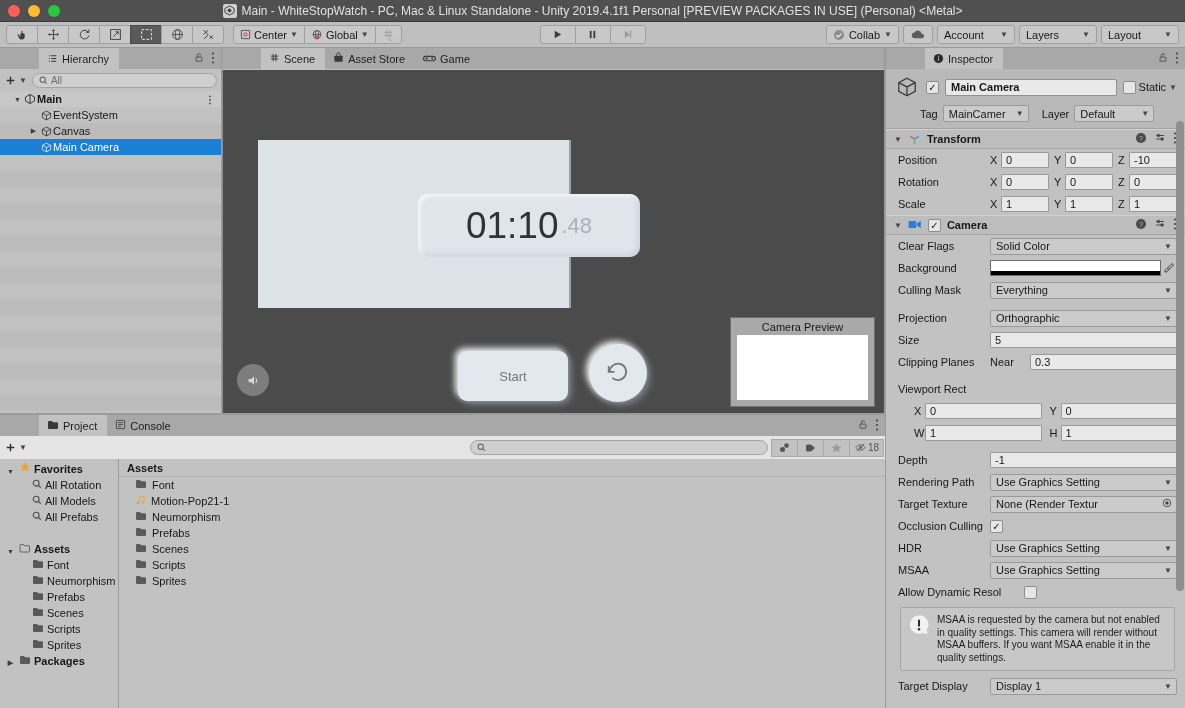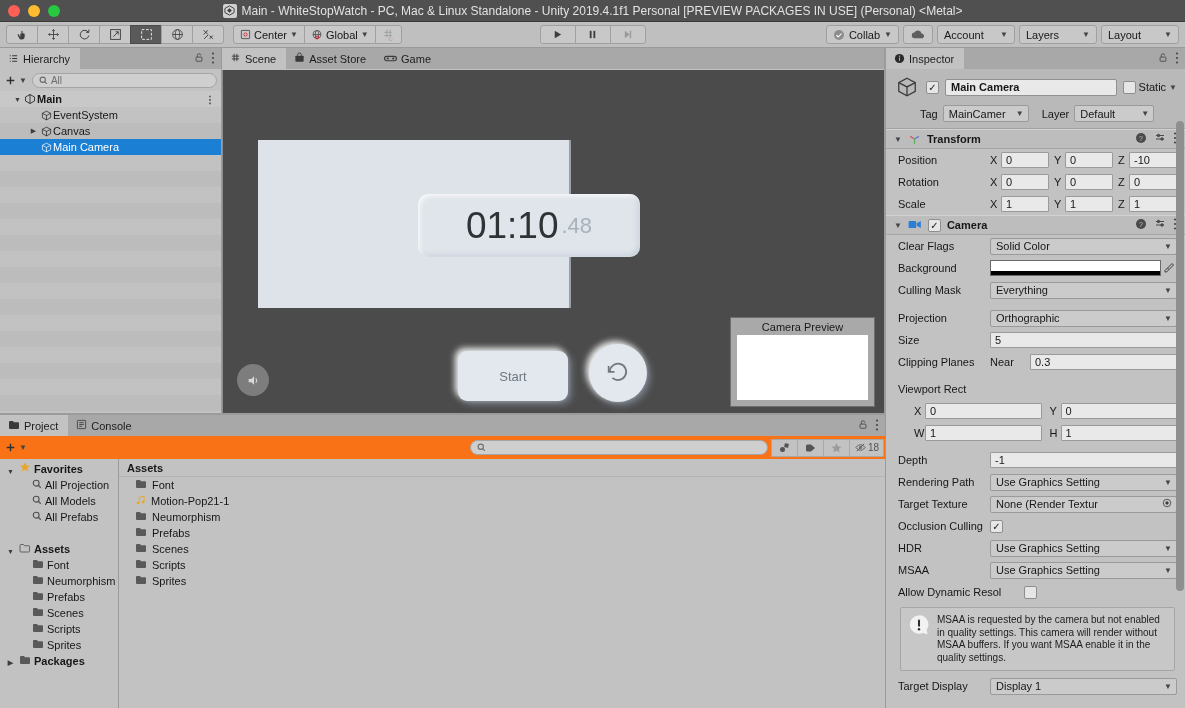--- a/index.html
+++ b/index.html
@@ -61,21 +61,21 @@
   .rbtn {
     height: 19px; background: #c8c8c8; border: 1px solid #a0a0a0; border-radius: 3px;
     display: flex; align-items: center; gap: 4px; padding: 0 6px; font-size: 11px; white-space: nowrap;
   }
   .rbtn.wide { width: 78px; justify-content: space-between; }
   .rbtn.cloud { width: 30px; justify-content: center; }
   .caret { font-size: 8px; color: #444; }
 
   
   .panel-tabbar {
-    height: 21px; background: #a8a8a8; display: flex; align-items: stretch; position: relative;
+    height: 21px; background: #a8a8a8; display: flex; align-items: stretch; position: relative; padding-left: 39px;
   }
   .ptab {
     display: flex; align-items: center; gap: 4px; padding: 0 10px 0 8px;
     font-size: 11px; background: #a8a8a8; color: #1d1d1d;
   }
   .ptab.active { background: #c2c2c2; }
   .tabicons { position: absolute; right: 6px; top: 0; height: 21px; display: flex; align-items: center; gap: 7px; color: #454545; }
 
   
   .hierarchy { position: absolute; left: 0; top: 48px; width: 222px; height: 367px; background: #c2c2c2; border-right: 1px solid #9b9b9b; }
@@ -145,21 +145,21 @@
     display: flex; align-items: center; justify-content: center;
   }
   .cam-preview {
     position: absolute; right: 9px; bottom: 7px; width: 145px; height: 90px;
     background: #a9a9a9; border: 1px solid #6e6e6e; padding: 0;
   }
   .cam-preview-title { height: 17px; display: flex; align-items: center; justify-content: center; font-size: 11px; color: #191919; }
   .cam-preview-body { position: absolute; left: 6px; right: 6px; top: 17px; bottom: 6px; background: #fff; }
 
   
-  .project { position: absolute; left: 0; top: 415px; width: 885px; height: 293px; background: #f97316; }
+  .project { position: absolute; left: 0; top: 415px; width: 885px; height: 293px; background: #e5e5e5; }
   .p-toolbar { height: 22px; display: flex; align-items: center; padding: 0 4px; gap: 6px; }
   .p-search-row { position: absolute; left: 0; right: 0; top: 21px; height: 23px; display: flex; align-items: center; }
   .p-search { position: absolute; left: 470px; width: 298px; height: 15px; background: #cfcfcf; border: 1px solid #a4a4a4; border-radius: 8px; display: flex; align-items: center; padding: 0 6px; font-size: 10px; color: #6d6d6d; }
   .p-filters { position: absolute; left: 772px; display: flex; align-items: center; }
   .p-fbtn { height: 18px; min-width: 27px; border: 1px solid #a8a8a8; background: #c2c2c2; margin-left: -1px; display: flex; align-items: center; justify-content: center; gap: 1px; color: #545454; font-size: 10px; padding: 0 4px; }
   .p-body { position: absolute; left: 0; top: 44px; right: 0; bottom: 0; display: flex; }
   .p-tree { width: 119px; background: #c2c2c2; border-right: 1px solid #9b9b9b; position: relative; }
   .p-assets { flex: 1; background: #c2c2c2; position: relative; }
   .p-assets-header { height: 18px; background: #c2c2c2; display: flex; align-items: center; padding-left: 8px; font-size: 11px; font-weight: bold; border-bottom: 1px solid #b3b3b3; }
   .trow { height: 16px; display: flex; align-items: flex-end; font-size: 11px; gap: 3px; }
@@ -658,21 +658,21 @@
               </svg></span>
             <span>Favorites</span>
           </div>
           <div class="trow">
             <span style="width:15px"></span>
             <span class="tri"></span>
             <span><svg width="10" height="10" viewBox="0 0 24 24" fill="none" stroke="#4d4d4d" stroke-width="2.6">
                 <circle cx="10" cy="10" r="7"></circle>
                 <path d="M15 15l6 6"></path>
               </svg></span>
-            <span>All Projection</span>
+            <span>All Rotation</span>
           </div>
           <div class="trow">
             <span style="width:15px"></span>
             <span class="tri"></span>
             <span><svg width="10" height="10" viewBox="0 0 24 24" fill="none" stroke="#4d4d4d" stroke-width="2.6">
                 <circle cx="10" cy="10" r="7"></circle>
                 <path d="M15 15l6 6"></path>
               </svg></span>
             <span>All Models</span>
           </div>

